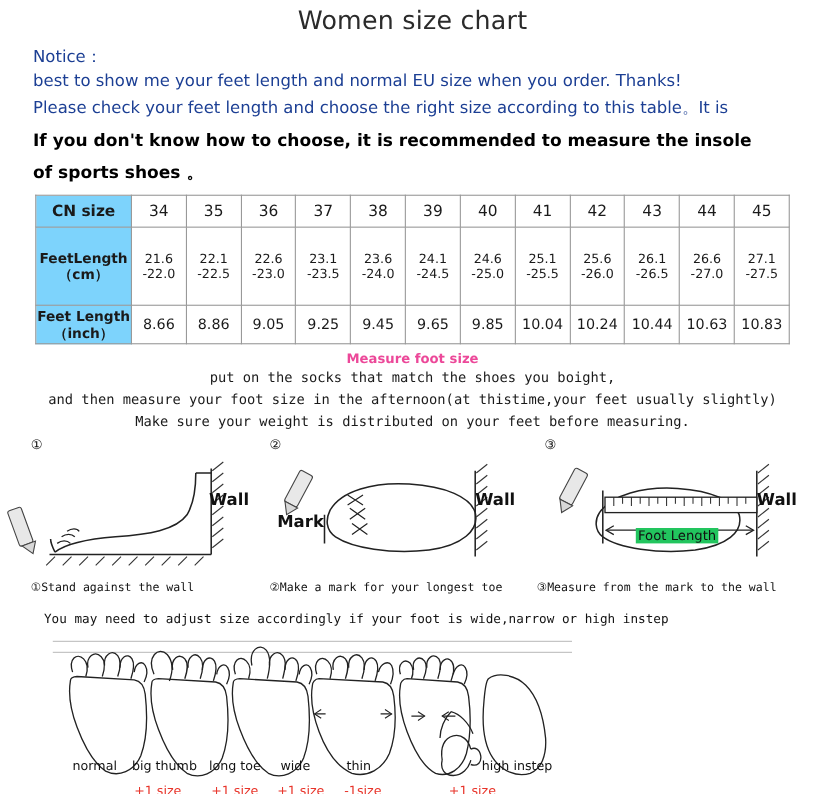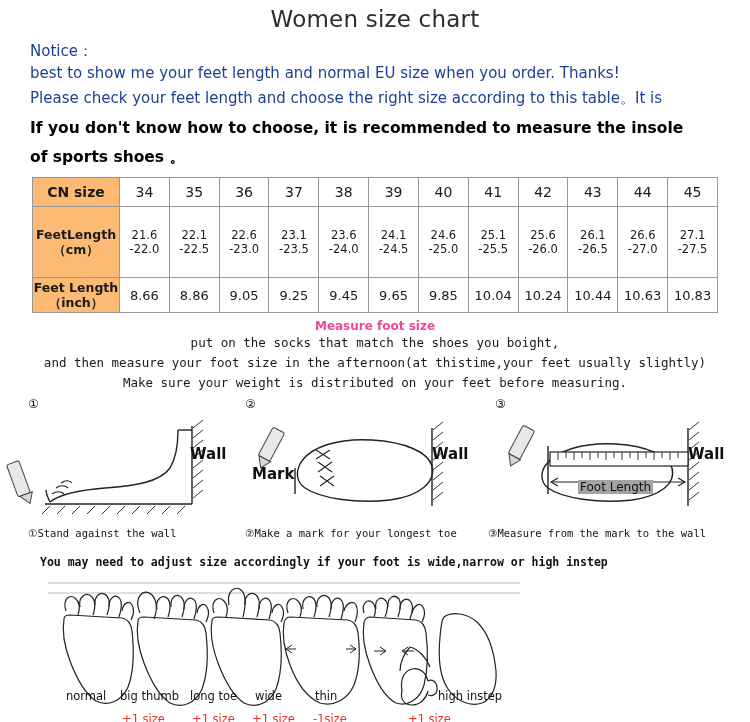--- a/index.html
+++ b/index.html
@@ -61,21 +61,21 @@
   table.size td {
     border: 1px solid #999;
     text-align: center;
     font-family: "DejaVu Sans", sans-serif;
     font-size: 12.5px;
     color: #1a1a1a;
     padding: 2px 0;
     height: 20px;
   }
   td.hdr {
-    background: #fdba74;
+    background: #7dd3fc;
     color: #c0392b;
     font-weight: bold;
     font-size: 13px;
     width: 86px;
     line-height: 15px;
   }
   td.hdr.small {
     font-size: 12.5px;
   }
   tr.row-num td {
@@ -125,21 +125,21 @@
     color: #111;
   }
   .caption {
     position: absolute;
     white-space: nowrap;
     text-align: right;
   }
   .adjust-note {
     font-family: "DejaVu Sans Mono", monospace;
     font-size: 11.5px;
-    font-weight: bold;
+    font-weight: normal;
     color: #111;
     padding: 8px 0 0 40px;
   }
   .feet-row {
     position: relative;
     height: 150px;
     margin-top: 2px;
   }
   .foot-label {
     position: absolute;
@@ -409,21 +409,21 @@
       <g>
         <rect x="515" y="24" width="13" height="32" rx="2" fill="#e8e8e8" stroke="#444" stroke-width="1" transform="rotate(28 521 40)"></rect>
         <polygon points="516,56 529,56 523,66" fill="#d8d8d8" stroke="#444" stroke-width="1" transform="rotate(28 521 40)"></polygon>
       </g>
     </svg>
 
     <div class="wall-label" style="left:190px; top:48px;">Wall</div>
     <div class="wall-label" style="left:432px; top:48px;">Wall</div>
     <div class="wall-label" style="left:688px; top:48px;">Wall</div>
     <div class="mark-label" style="left:252px; top:68px;">Mark</div>
-    <div class="footlen-label" style="left:578px; top:83px; background:#a3a3a3; padding:0 2px;">Foot Length</div>
+    <div class="footlen-label" style="left:578px; top:83px; background:#22c55e; padding:0 2px;">Foot Length</div>
   </div>
 
   <div class="captions">
     <div class="caption" style="left:28px;">①Stand against the wall</div>
     <div class="caption" style="left:245px;">②Make a mark for your longest toe</div>
     <div class="caption" style="left:488px;">③Measure from the mark to the wall</div>
   </div>
 
   <div class="adjust-note">You may need to adjust size accordingly if your foot is wide,narrow or high instep</div>
 

